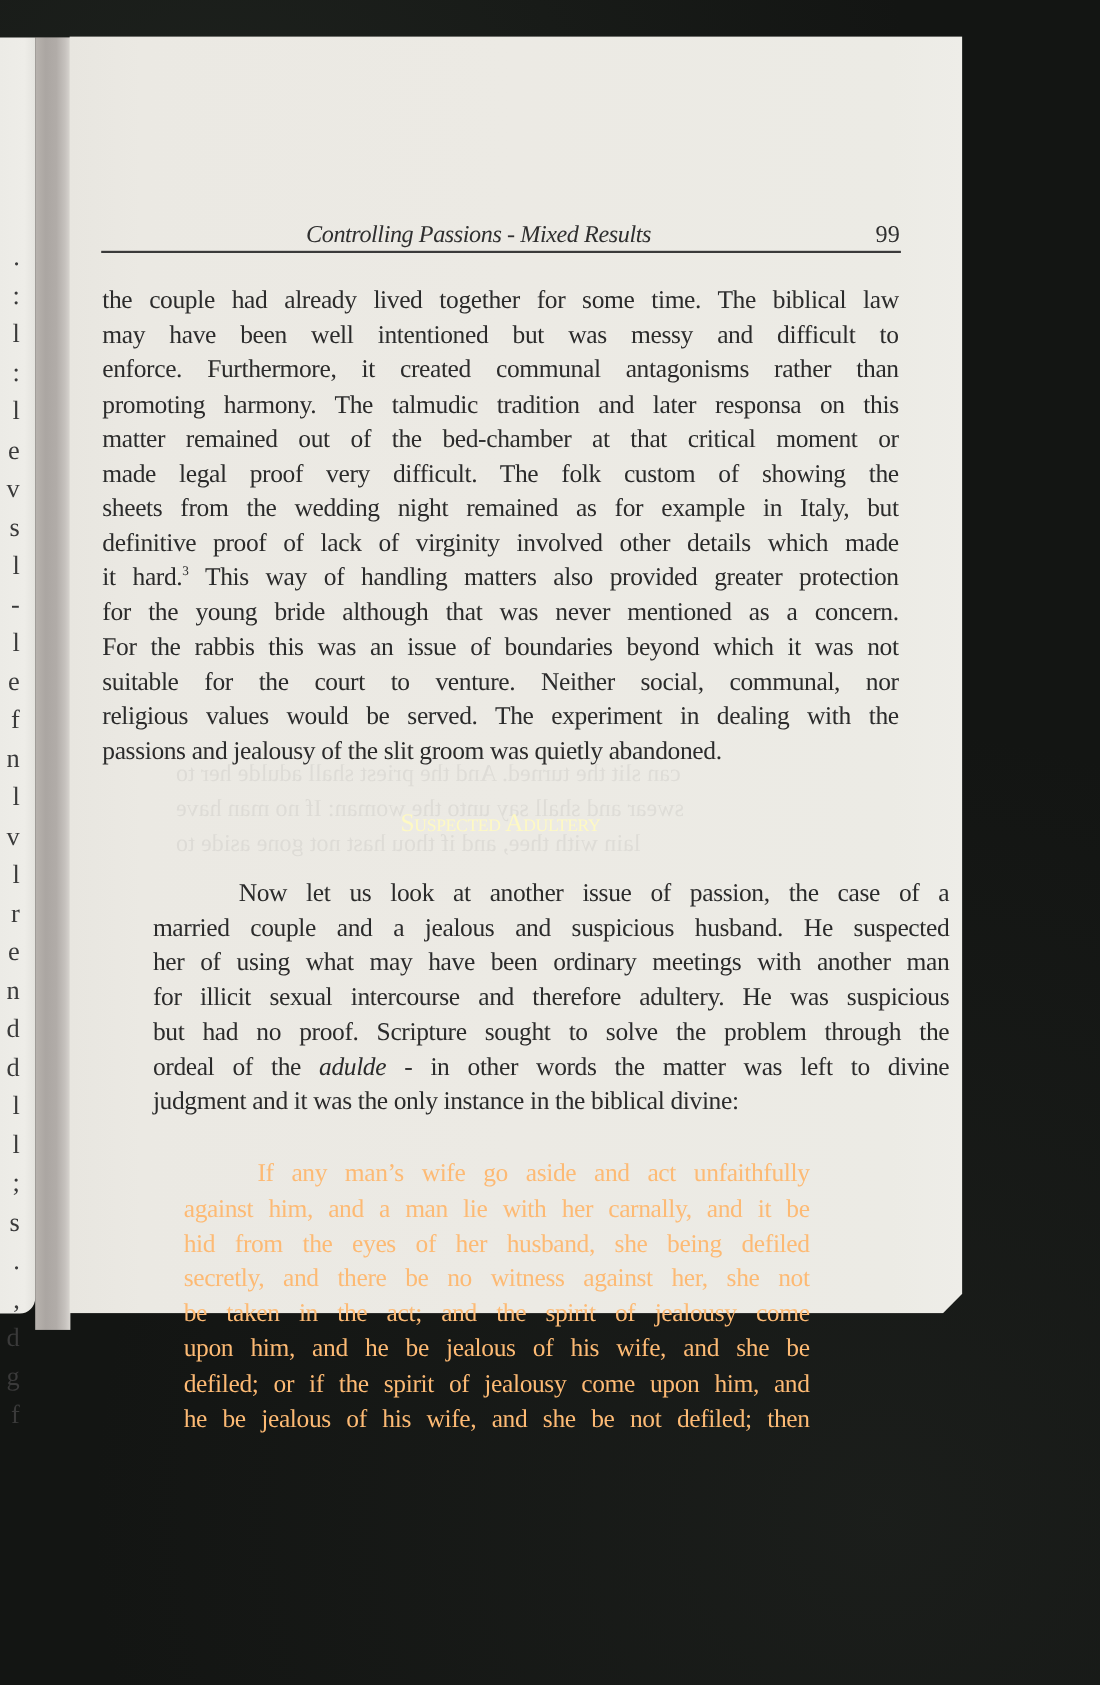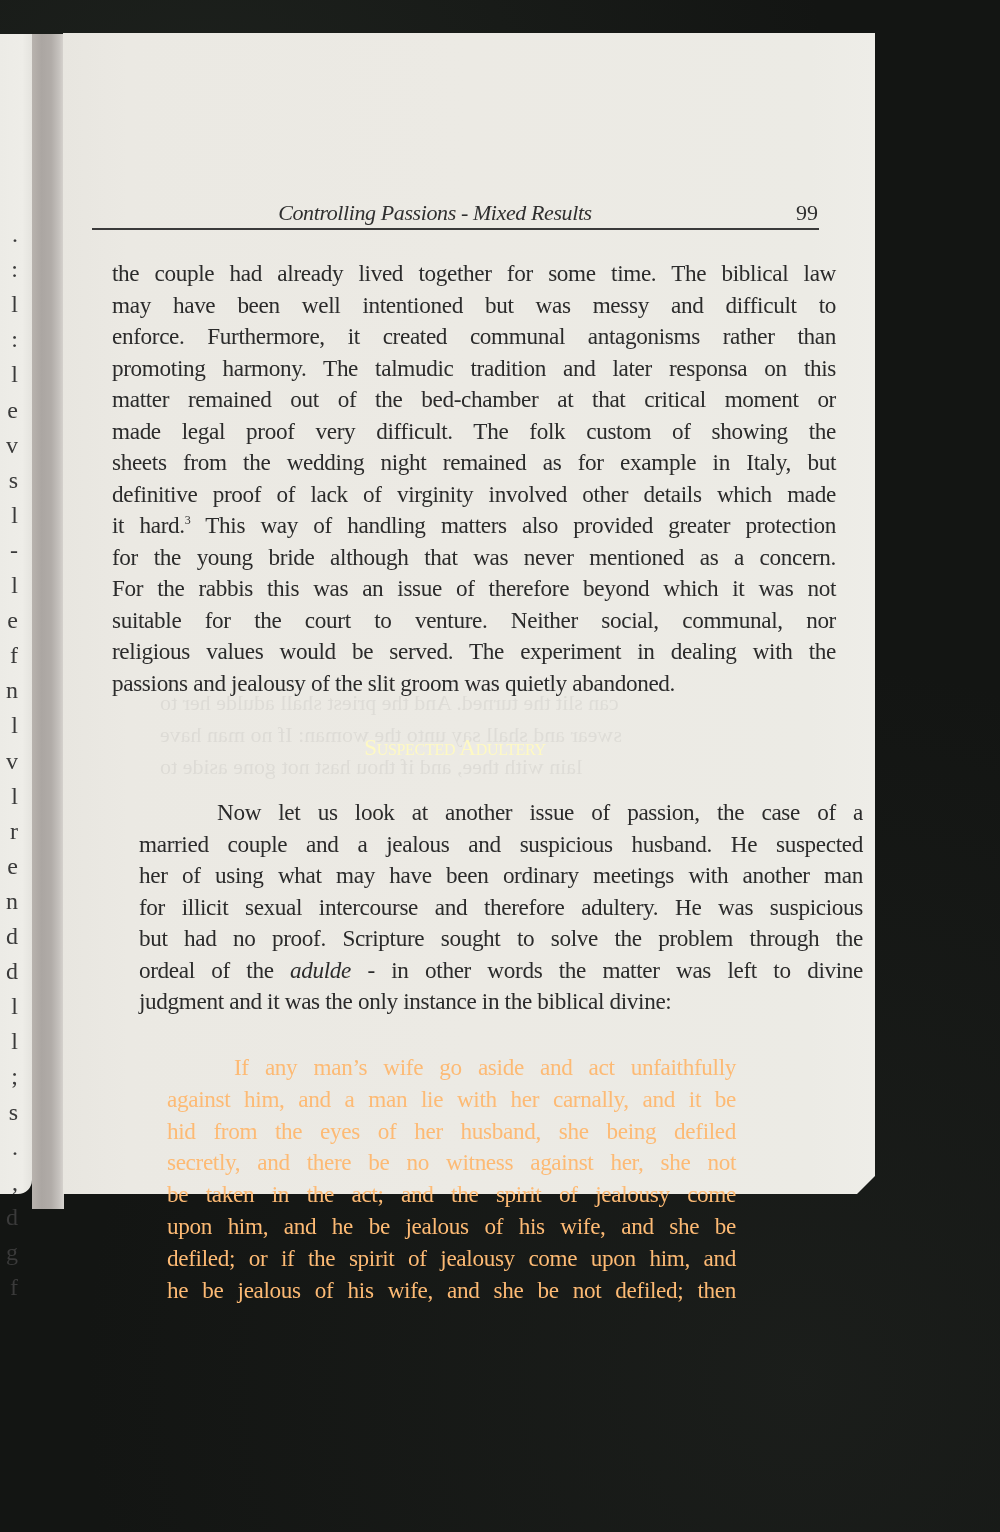--- a/index.html
+++ b/index.html
@@ -112,21 +112,21 @@
     }
     .body-text .line {
       display: block;
       text-align: justify;
       text-align-last: justify;
       white-space: nowrap;
     }
     .body-text .line.last {
       text-align-last: left;
     }
-    .para1 { top: 258px; margin-left: 19px; }
+    .para1 { top: 258px; }
     .section-heading {
       position: absolute;
       left: 93px;
       width: 724px;
       top: 735px;
       text-align: center;
       font-size: 23px;
       color: #fef9c3;
       letter-spacing: -0.3px;
       font-variant: small-caps;
@@ -224,21 +224,21 @@
   <span class="line">the couple had already lived together for some time.  The biblical law</span>
   <span class="line">may have been well intentioned but was  messy and difficult to</span>
   <span class="line">enforce. Furthermore, it created communal antagonisms rather than</span>
   <span class="line">promoting harmony. The talmudic tradition and later responsa on this</span>
   <span class="line">matter remained out of the bed-chamber at that critical moment or</span>
   <span class="line">made legal proof very difficult.  The folk custom of showing the</span>
   <span class="line">sheets from the wedding night remained as for example in Italy, but</span>
   <span class="line">definitive proof of lack of virginity involved other details which made</span>
   <span class="line"><span>it hard.</span><sup class="fn">3</sup><span> This way of handling matters also provided greater protection</span></span>
   <span class="line">for the young bride although that was never mentioned as a concern.</span>
-  <span class="line">For the rabbis this was an issue of therefore beyond which it was not</span>
+  <span class="line">For the rabbis this was an issue of boundaries beyond which it was not</span>
   <span class="line">suitable for the court to venture.  Neither social, communal, nor</span>
   <span class="line">religious values would be served.  The experiment in dealing with the</span>
   <span class="line last">passions and jealousy of the slit groom was quietly abandoned.</span>
 </div>
 
 <div class="section-heading">Suspected Adultery</div>
 
 <div class="body-text para2">
   <span class="line indent">Now let us look at another issue of passion, the case of a</span>
   <span class="line">married couple and a jealous and suspicious husband.  He suspected</span>

